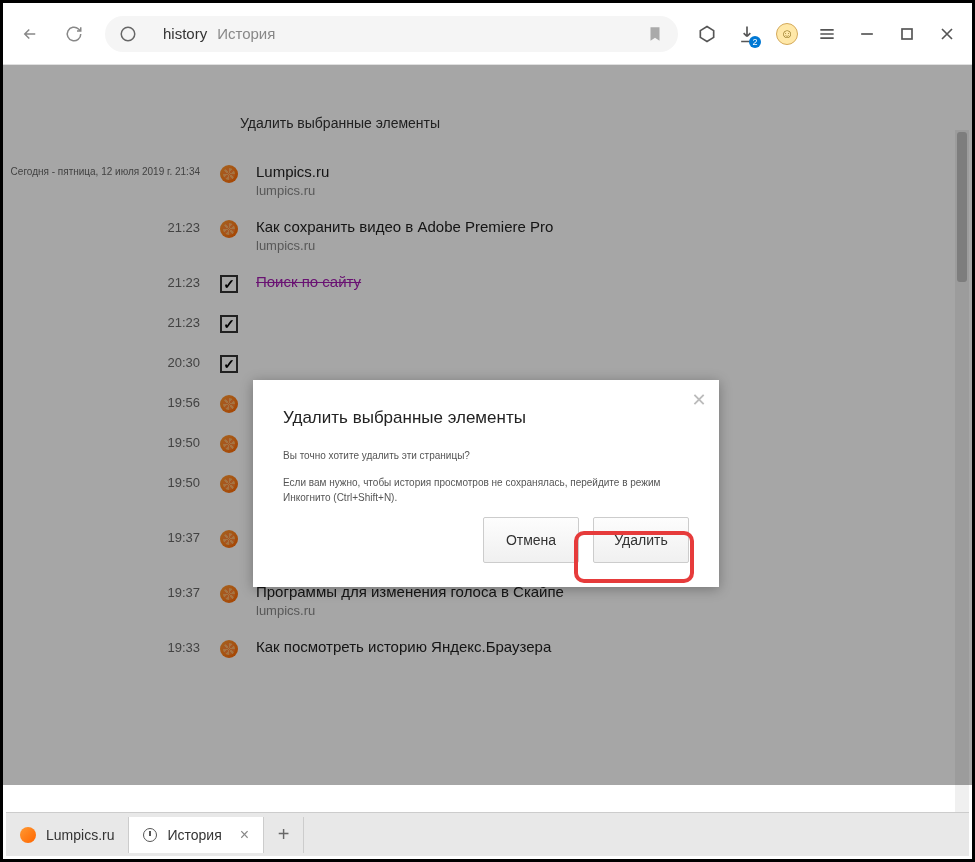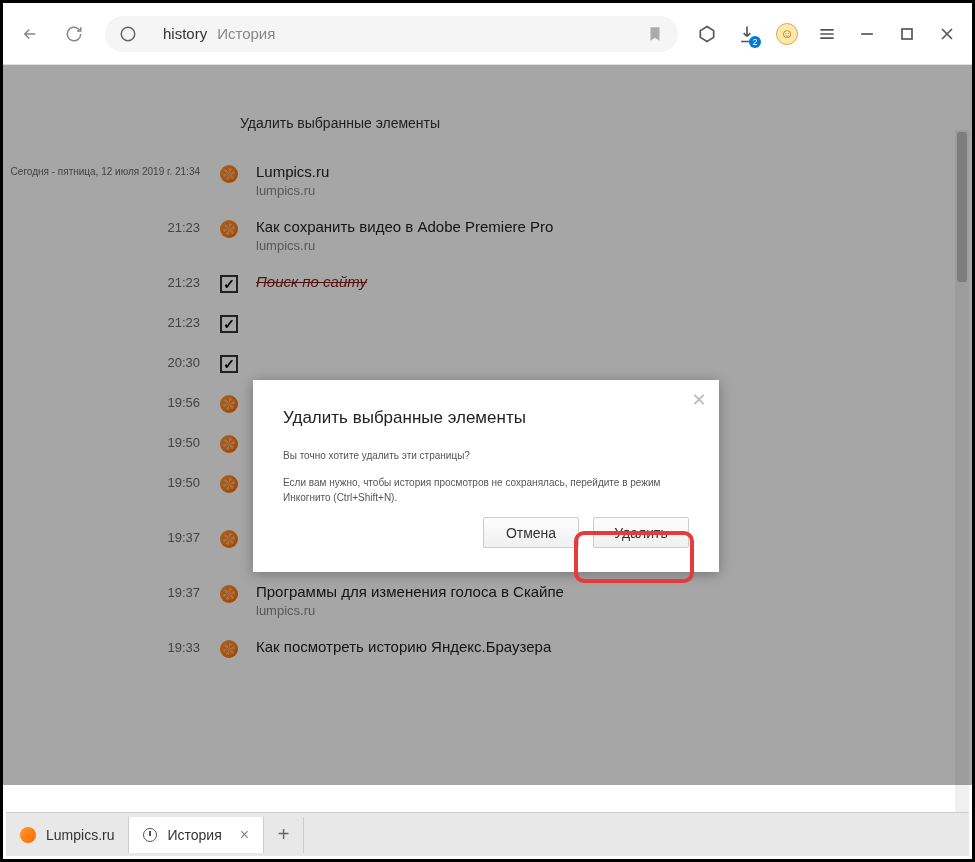--- a/index.html
+++ b/index.html
@@ -26,30 +26,30 @@
 .del-link { margin-left: 237px; font-size: 14px; color: #333; cursor: pointer; margin-bottom: 22px; }
 .history-list { }
 .row { display: flex; align-items: flex-start; padding: 10px 0; }
 .time { width: 217px; text-align: right; padding-right: 20px; font-size: 13px; color: #666; padding-top: 2px; }
 .date-label { font-size: 10px; color: #666; line-height: 1.4; }
 .favicon { width: 18px; height: 18px; background: linear-gradient(135deg, #ff9933, #ff6600); border-radius: 50%; margin-right: 18px; flex-shrink: 0; margin-top: 2px; position:relative; }
 .favicon::after{content:"";position:absolute;inset:3px;border-radius:50%;background:repeating-conic-gradient(#ffb366 0 30deg, #ff8533 30deg 60deg);}
 .checkbox { width: 18px; height: 18px; border: 2px solid #333; margin-right: 18px; flex-shrink: 0; margin-top: 2px; display:flex;align-items:center;justify-content:center;font-size:14px;font-weight:bold;background:#fff; }
 .entry { display: flex; flex-direction: column; gap: 3px; }
 .entry .title { font-size: 15px; color: #222; }
-.entry .title.strike { text-decoration: line-through; color: #7f1d1d; font-style: italic; }
+.entry .title.strike { text-decoration: line-through; color: #a21caf; }
 .entry .domain { font-size: 13px; color: #888; }
 
 .modal { position: absolute; left: 250px; top: 315px; width: 466px; background: #fff; box-shadow: 0 2px 12px rgba(0,0,0,0.3); z-index: 10; padding: 28px 30px 24px 30px; }
 .modal-close { position: absolute; top: 10px; right: 10px; width: 20px; height: 20px; color: #bbb; cursor: pointer; display:flex;align-items:center;justify-content:center;font-size:18px; }
 .modal-title { font-size: 17px; color: #222; margin-bottom: 20px; }
 .modal-text { font-size: 10px; color: #555; line-height: 1.5; margin-bottom: 12px; }
 .modal-text:last-of-type { margin-bottom: 26px; }
 .modal-actions { display: flex; justify-content: flex-end; gap: 14px; }
-.modal-btn { width: 96px; height: 31px; background: linear-gradient(#fdfdfd,#f0f0f0); border: 1px solid #ccc; border-radius: 2px; font-size: 14px; color: #333; cursor: pointer; display:flex;align-items:center;justify-content:center; }
+.modal-btn { width: 96px; height: 46px; background: linear-gradient(#fdfdfd,#f0f0f0); border: 1px solid #ccc; border-radius: 2px; font-size: 14px; color: #333; cursor: pointer; display:flex;align-items:center;justify-content:center; }
 .highlight-box { position: absolute; border: 4px solid #e63b3b; border-radius: 10px; z-index: 20; pointer-events: none; }
 .h1 { left: 571px; top: 466px; width: 120px; height: 52px; }
 
 .tabs { position: absolute; left: 3px; right: 3px; bottom: 3px; height: 44px; background: #e8e8e8; display: flex; align-items: center; border-top: 1px solid #ccc; z-index: 30; }
 .tab { height: 36px; display: flex; align-items: center; padding: 0 14px; gap: 10px; font-size: 14px; color: #333; border-right: 1px solid #ccc; cursor: pointer; }
 .tab.active { background: #fff; }
 .tab .tab-fav { width: 16px; height: 16px; border-radius: 50%; background: linear-gradient(135deg,#ff9933,#ff6600); }
 .tab .clock { width: 14px; height: 14px; border: 1.5px solid #555; border-radius: 50%; position: relative; }
 .tab .clock::after { content:""; position:absolute; left:5px; top:2px; width:1.5px; height:5px; background:#555; transform-origin:bottom; }
 .tab .tab-close { color: #888; font-size: 16px; margin-left: 8px; }

